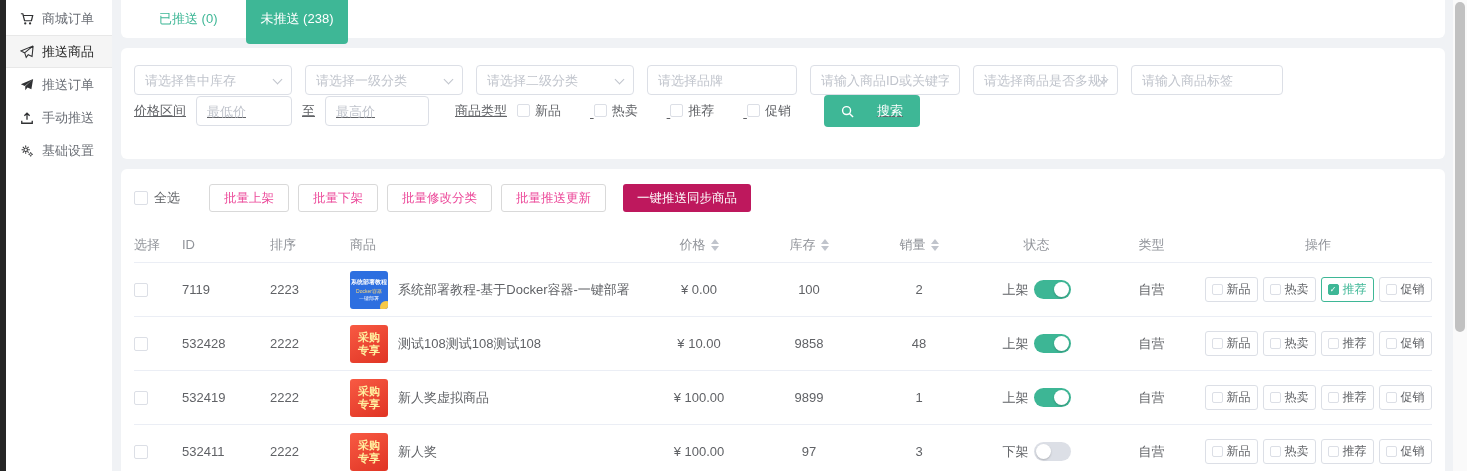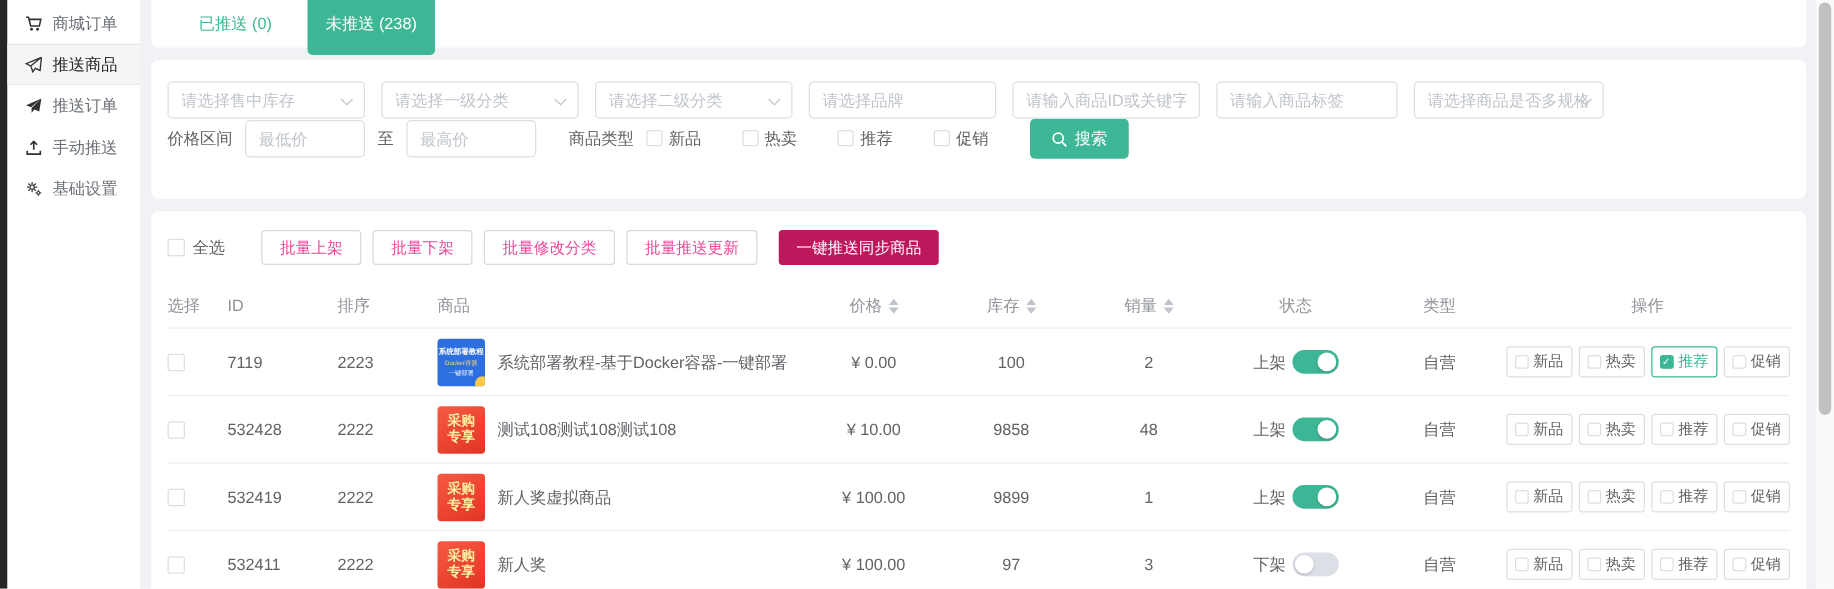--- a/index.html
+++ b/index.html
@@ -19,39 +19,39 @@
   
   .main { flex:1; display:flex; flex-direction:column; margin:0 22px 0 9px; gap:10px; min-width:0; }
   .card { background:#fff; border-radius:6px; }
 
   
   .card-tabs { height:38px; display:flex; align-items:center; padding-left:38px; gap:28px; border-radius:0 0 6px 6px; }
   .tab-plain { color:#3eb796; cursor:pointer; }
   .tab-active { background:#3eb796; color:#fff; padding:16px 15px; border-radius:4px; cursor:pointer; }
 
   
-  .card-filters { padding:17px 13px 32px; }
+  .card-filters { padding:17px 13px 32px;text-decoration:underline; }
   .frow1 { display:flex; gap:13px; }
   .fctl { position:relative; height:30px; }
   .frow1 > .fctl:nth-of-type(1){width:158px} .frow1 > .fctl:nth-of-type(2){width:158px}
   .frow1 > .fctl:nth-of-type(3){width:158px} .frow1 > .fctl:nth-of-type(4){width:150px}
   .frow1 > .fctl:nth-of-type(5){width:150px} .frow1 > .fctl:nth-of-type(6){width:145px}
   .frow1 > .fctl:nth-of-type(7){width:152px}
   .fctl input, .pinput { width:100%; height:30px; border:1px solid #dcdfe6; border-radius:4px; padding:0 10px; font-size:13px; color:#606266; outline:none; background:#fff; font-family:inherit; }
   input::placeholder { color:#c0c4cc; }
   .chev { position:absolute; right:11px; top:11px; width:7px; height:7px; border-right:1.4px solid #c0c4cc; border-bottom:1.4px solid #c0c4cc; transform:rotate(45deg); pointer-events:none; }
   .frow2 { display:flex; align-items:center; }
   .flabel { color:#606266; margin-right:10px; }
   .pinput { width:96px; }
   .pinput.max { width:104px; }
   .to-label { margin:0 10px; color:#606266; }
   .type-label { margin-left:26px; margin-right:10px; color:#606266; }
   .cbx-item { display:inline-flex; align-items:center; gap:5px; margin-right:29px; cursor:pointer; }
   .cb { width:13px; height:13px; border:1px solid #dcdfe6; border-radius:2px; background:#fff; display:inline-flex; align-items:center; justify-content:center; flex:none; }
-  .btn-search { display:inline-flex; align-items:center; gap:6px; height:32px; padding:0 17px; background:#3eb796; color:#fff; border:none; border-radius:4px; font-size:13px; cursor:pointer; margin-left:4px; font-family:inherit; }
+  .btn-search { display:inline-flex; align-items:center; gap:23px; height:32px; padding:0 17px; background:#3eb796; color:#fff; border:none; border-radius:4px; font-size:13px; cursor:pointer; margin-left:4px; font-family:inherit; }
 
   
   .card-table { flex:1; padding:15px 13px; display:flex; flex-direction:column; }
   .toolbar { display:flex; align-items:center; gap:9px; margin-bottom:15px; }
   .select-all { display:inline-flex; align-items:center; gap:6px; cursor:pointer; margin-right:20px; }
   .select-all .cb { width:14px; height:14px; }
   .btn-plain { height:28px; padding:0 14px; background:#fff; border:1px solid #d9d9d9; border-radius:3px; color:#ec4899; font-size:12.5px; cursor:pointer; font-family:inherit; }
   .btn-primary { height:28px; padding:0 14px; background:#be185d; border:none; border-radius:3px; color:#fff; font-size:12.5px; cursor:pointer; margin-left:8px; font-family:inherit; }
 
   .tgrid { display:grid; grid-template-columns:48px 88px 80px minmax(0,1fr) 110px 110px 110px 125px 105px 228px; align-items:center; }
@@ -171,27 +171,27 @@
             <input type="text" placeholder="请选择品牌" style="">
             
           </div>
 
           <div class="fctl">
             <input type="text" placeholder="请输入商品ID或关键字" style="">
             
           </div>
 
           <div class="fctl">
+            <input type="text" placeholder="请选择商品是否多规格" style="">
+            <span class="chev"></span>
+          </div>
+
+          <div class="fctl">
             <input type="text" placeholder="请输入商品标签" style="">
             
-          </div>
-
-          <div class="fctl">
-            <input type="text" placeholder="请选择商品是否多规格" style="">
-            <span class="chev"></span>
           </div>
         </div>
       <div class="frow2">
         <span class="flabel">价格区间</span>
         <input type="text" class="pinput" placeholder="最低价" style="">
         <span class="to-label">至</span>
         <input type="text" class="pinput max" placeholder="最高价" style="">
         <span class="type-label">商品类型</span>
         <span>
           

